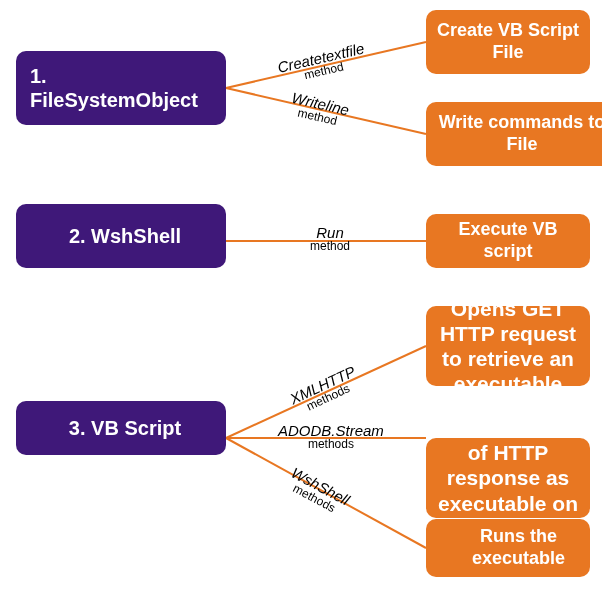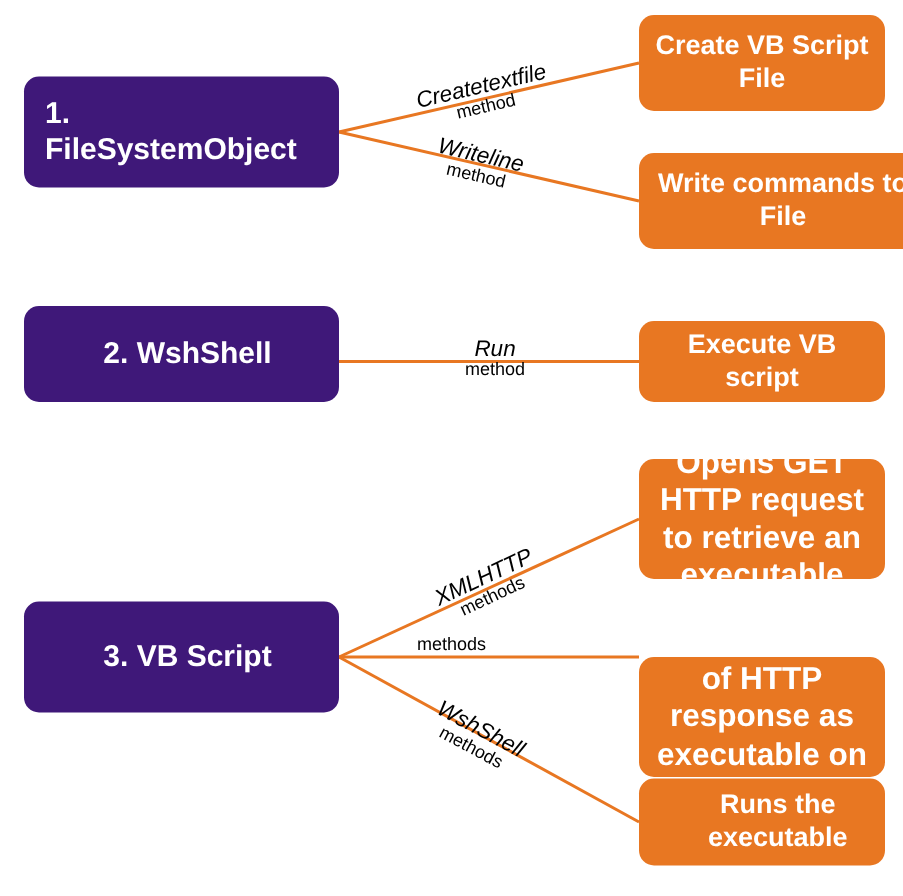--- a/index.html
+++ b/index.html
@@ -75,21 +75,21 @@
 </svg>
 
 <div class="box purple" style="left:16px; top:51px; width:210px; height:74px;">
   <span>1. FileSystemObject</span>
 </div>
 
 <div class="box purple" style="left:16px; top:204px; width:210px; height:64px;">
   <span>2. WshShell</span>
 </div>
 
-<div class="box purple" style="left:16px; top:401px; width:210px; height:74px;">
+<div class="box purple" style="left:16px; top:401px; width:210px; height:54px;">
   <span>3. VB Script</span>
 </div>
 
 <div class="box orange" style="left:426px; top:10px;  width:164px; height:64px;">
   <span>Create VB Script File</span>
 </div>
 <div class="box orange" style="left:426px; top:102px; width:192px; height:64px;">
   <span>Write commands to File</span>
 </div>
 <div class="box orange" style="left:426px; top:214px; width:164px; height:54px;">
@@ -115,18 +115,19 @@
 </div>
 <div class="edge-label" style="left:310px; top:225px;">
   <span>Run</span>
   <span class="sub">method</span>
 </div>
 <div class="edge-label" style="left:290px; top:377px; transform:rotate(-25deg);">
   <span>XMLHTTP</span>
   <span class="sub">methods</span>
 </div>
 <div class="edge-label" style="left:278px; top:423px;">
+  <span>ADODB.Stream</span>
   <span class="sub">methods</span>
 </div>
 <div class="edge-label" style="left:286px; top:478px; transform:rotate(28deg);">
   <span>WshShell</span>
   <span class="sub">methods</span>
 </div>
 
 </body></html>

